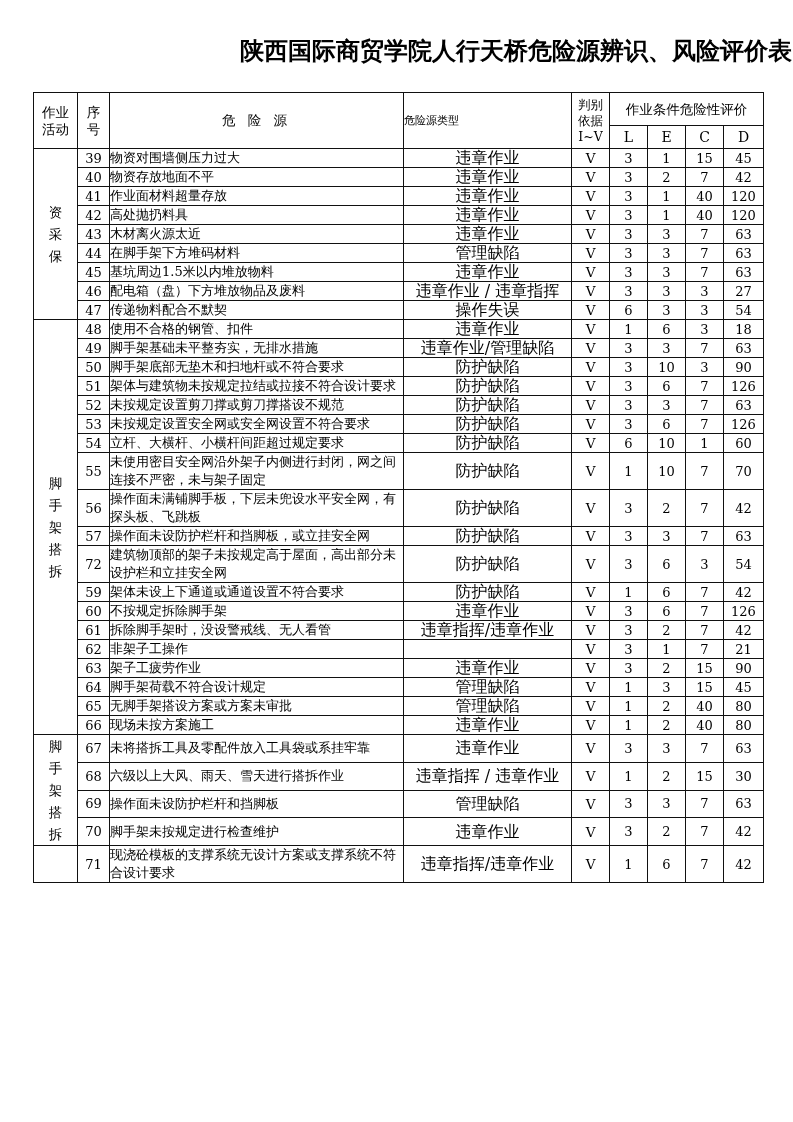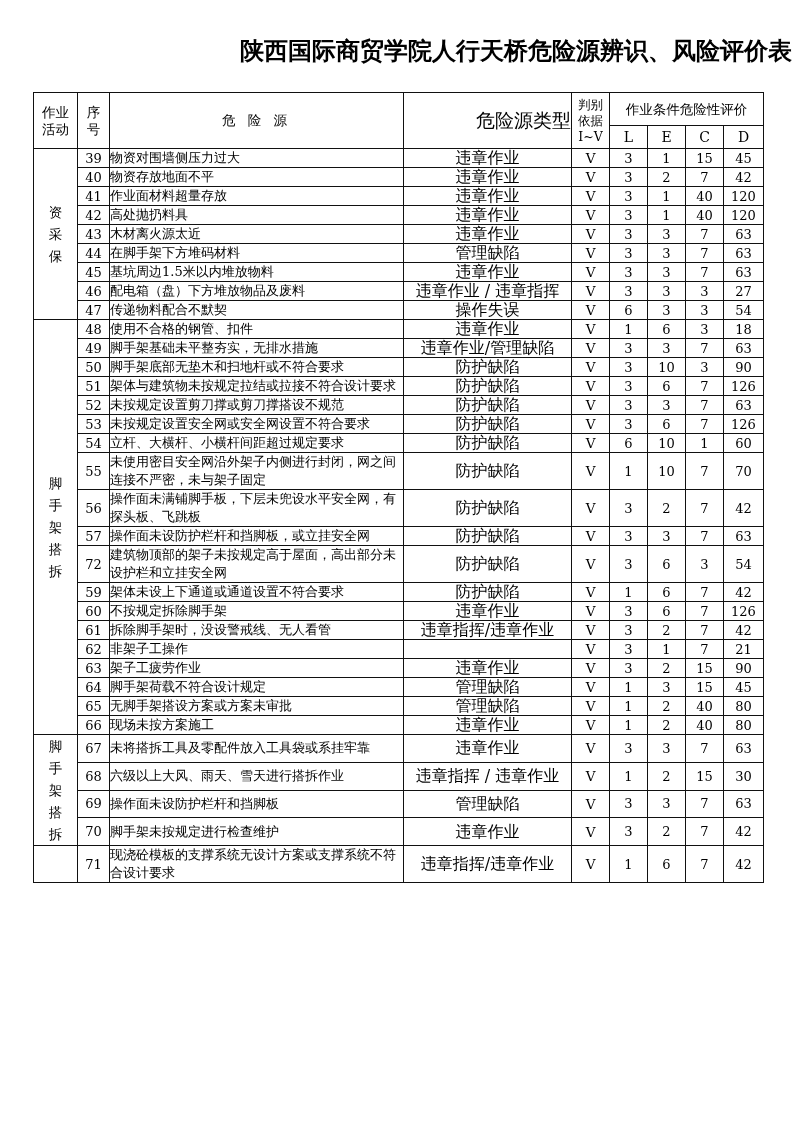--- a/index.html
+++ b/index.html
@@ -82,22 +82,22 @@
   .hdr-act .wrapword, .hdr-no .wrapword {
     display: block;
   }
   .hdr-haz {
     text-align: center;
     font-size: 13.5px;
     letter-spacing: 4px;
     padding-left: 4px;
   }
   .hdr-type {
-    text-align: right;
-    font-size: 19px;
+    text-align: left;
+    font-size: 11px;
   }
   .hdr-lvl {
     text-align: center;
     font-size: 12.5px;
     line-height: 16px;
     padding: 2px 0;
   }
   .hdr-lvl span { display: block; white-space: nowrap; }
   .hdr-group {
     text-align: center;

